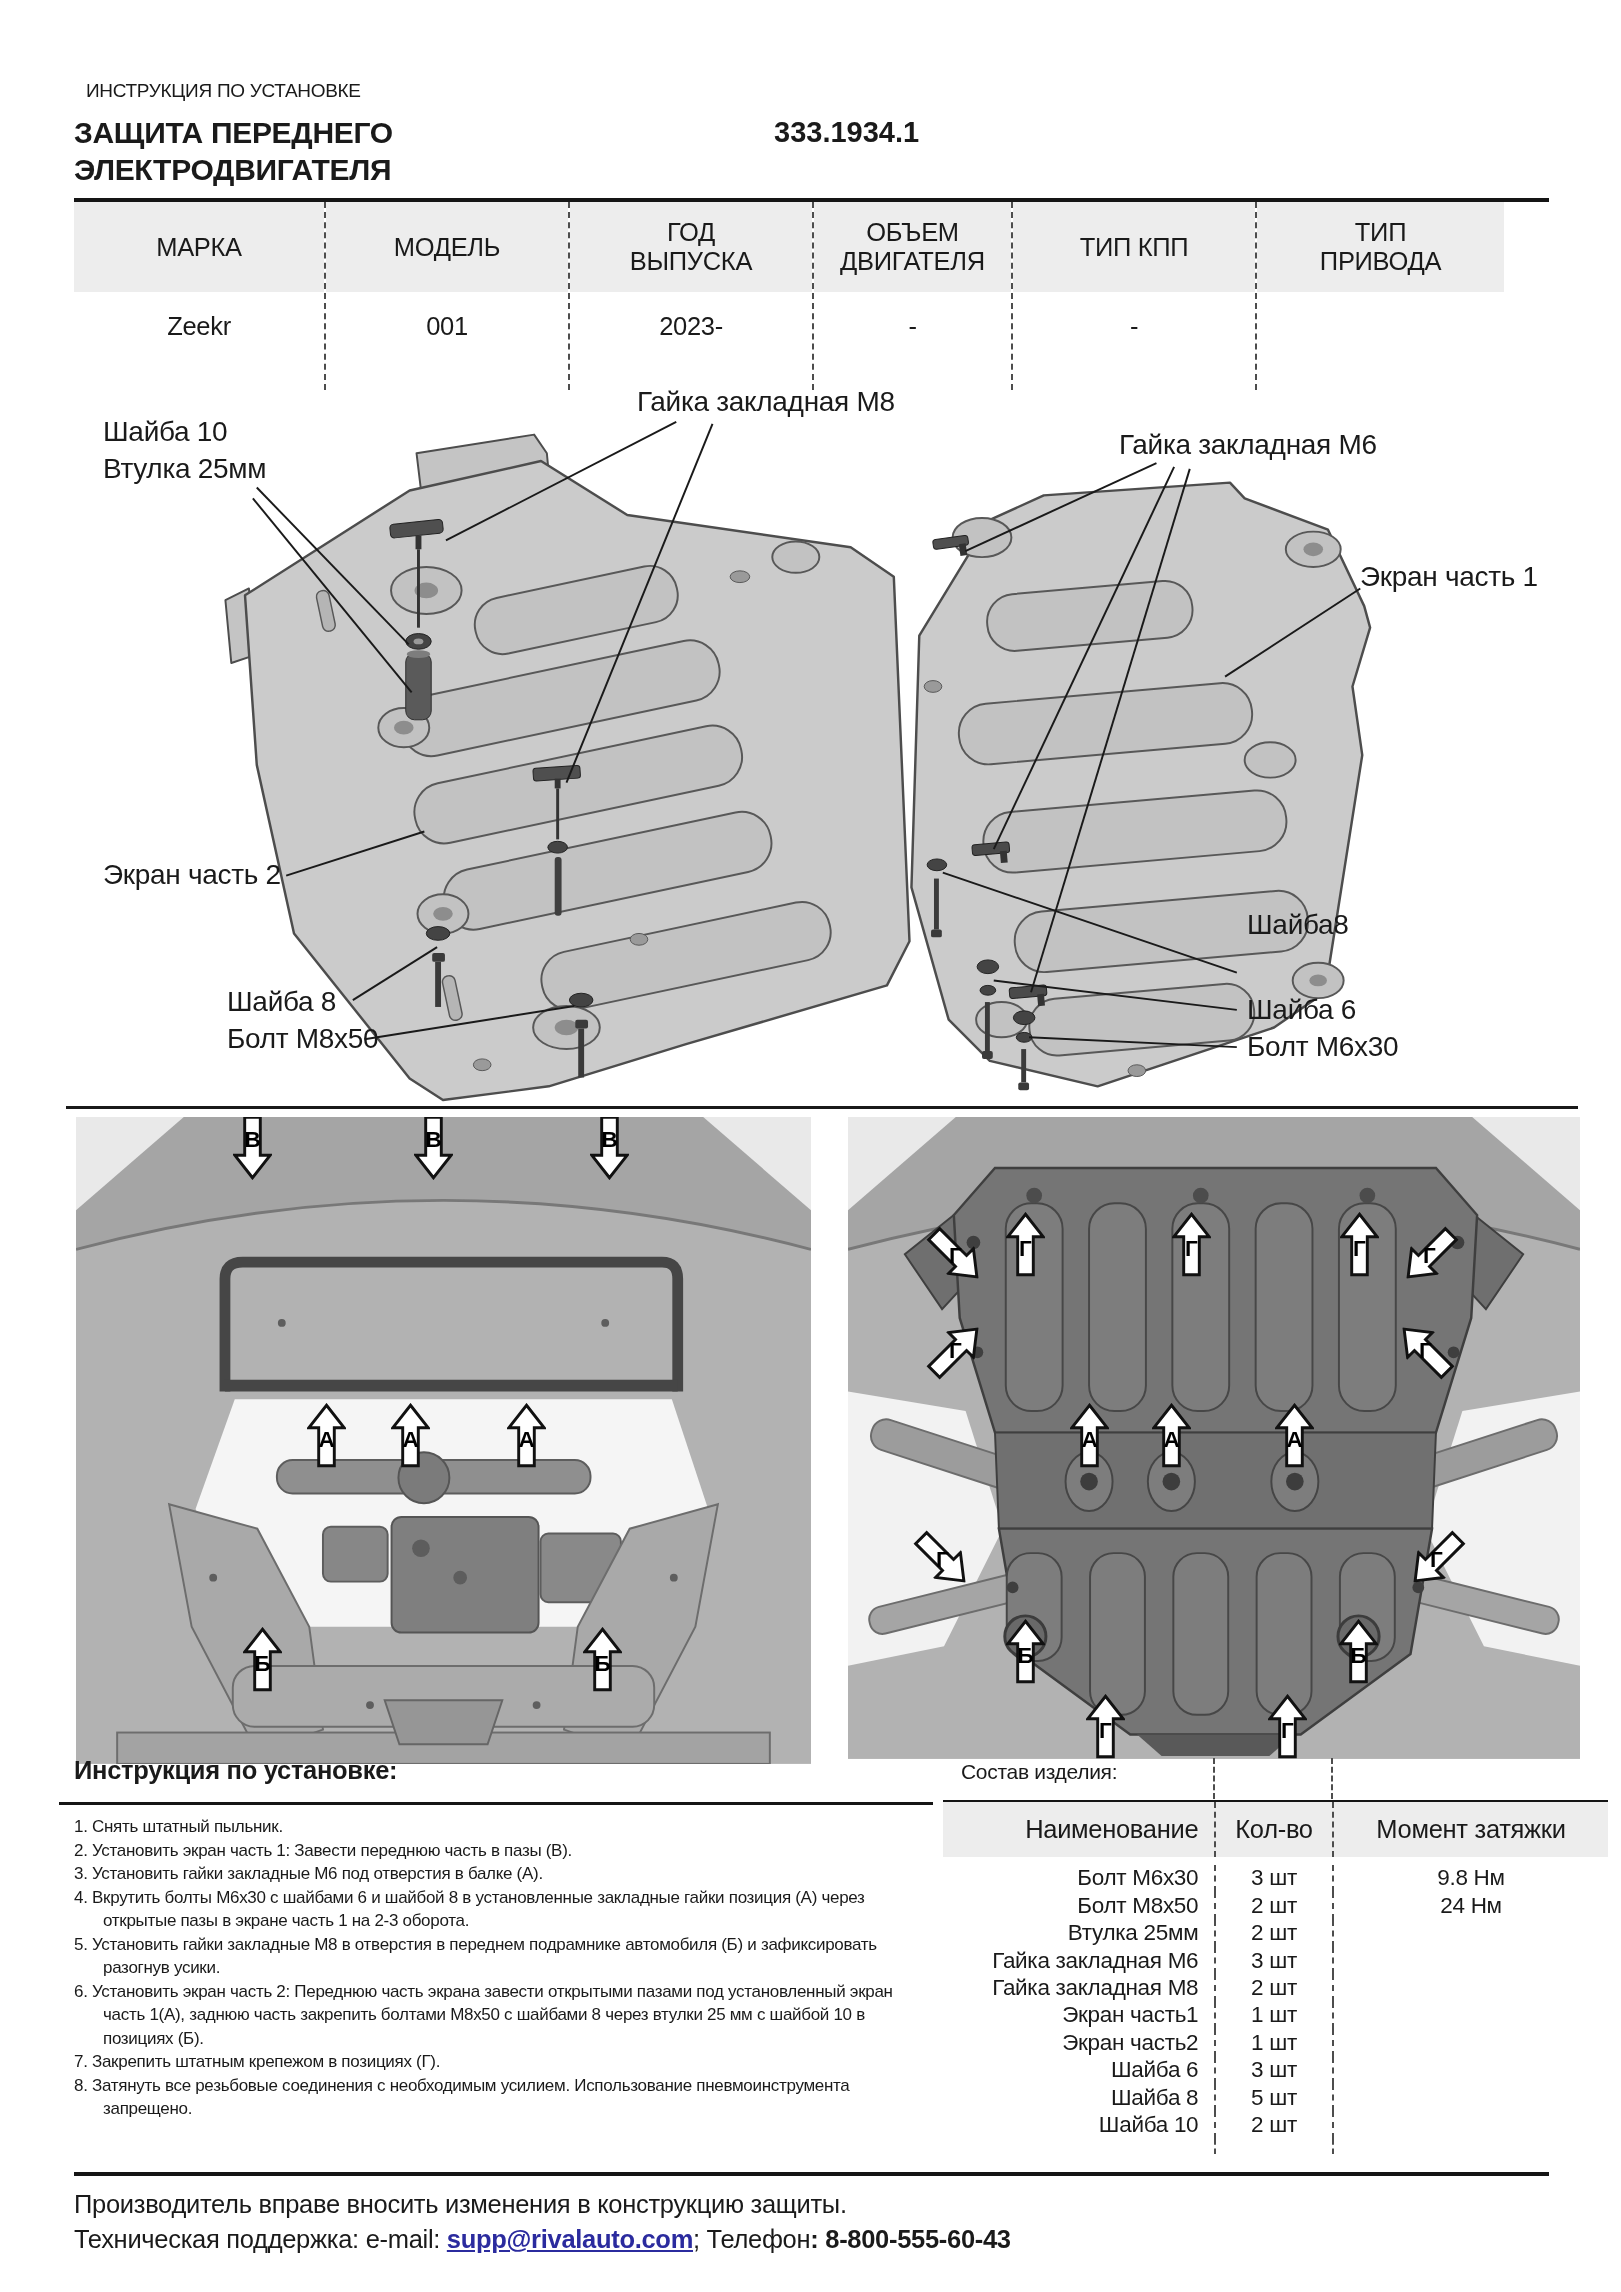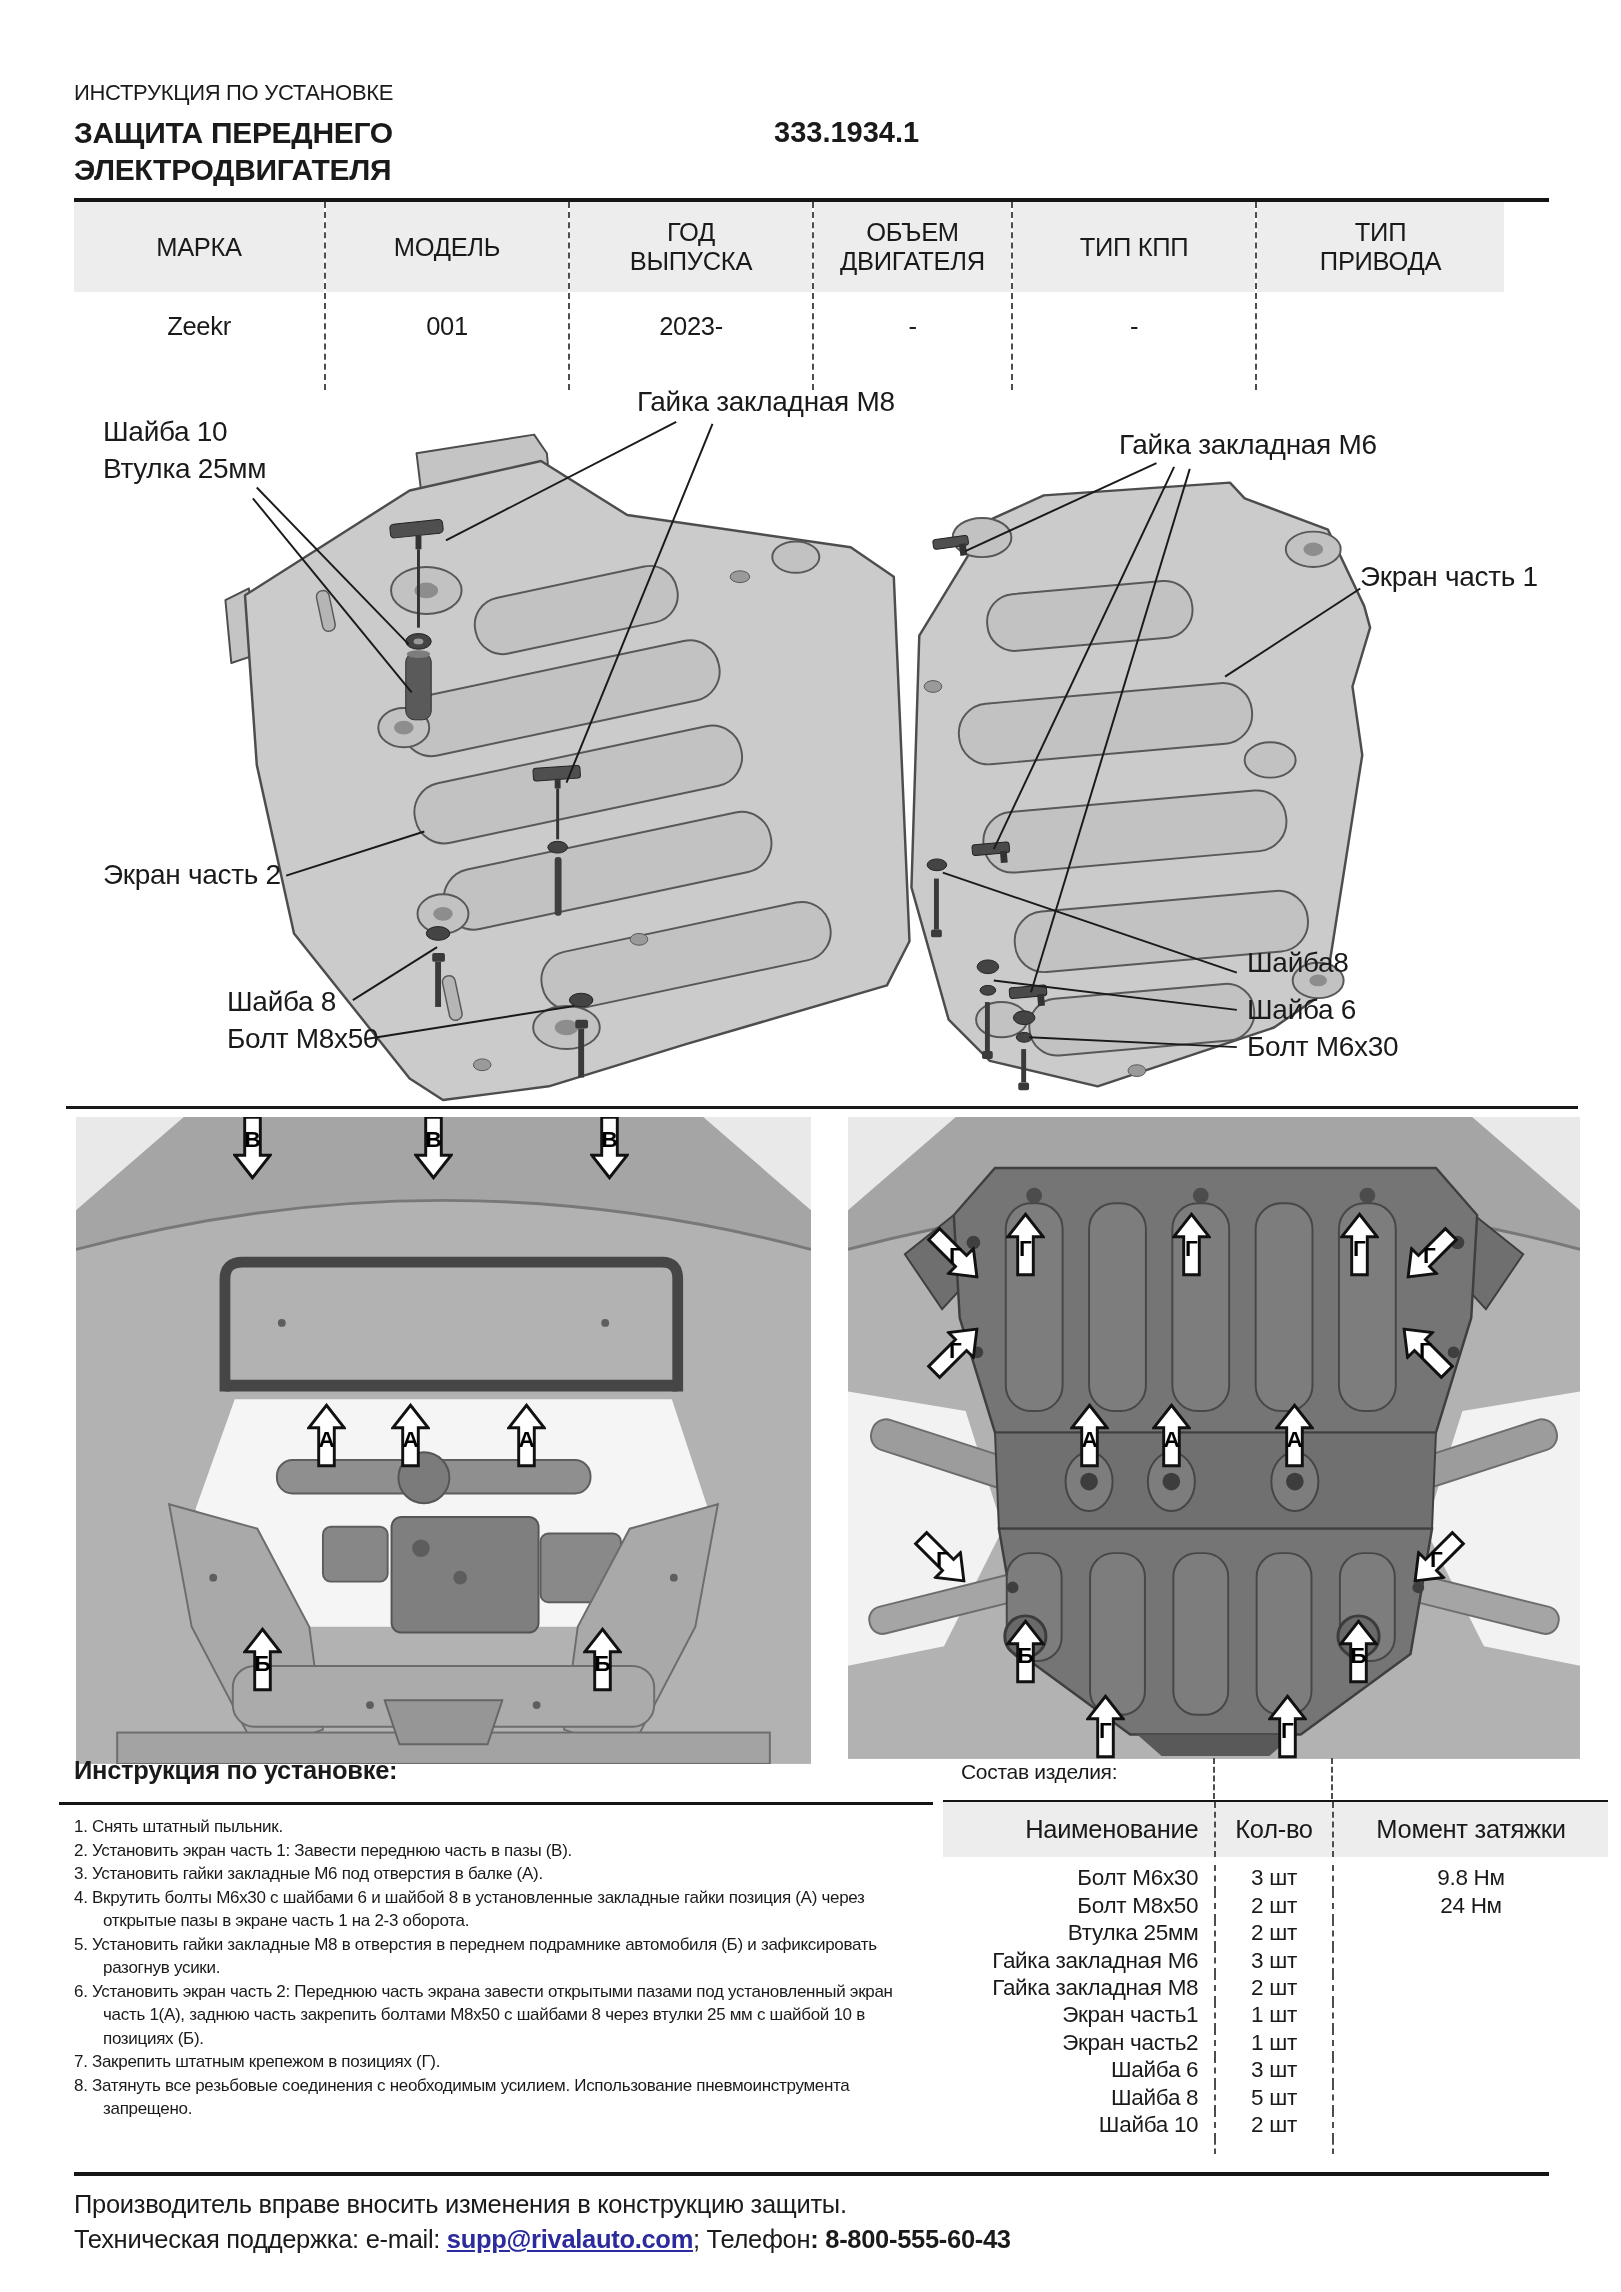--- a/index.html
+++ b/index.html
@@ -1,21 +1,21 @@
 <!DOCTYPE html>
 <html><head>
 <meta charset="utf-8">
 <style>
   * { margin:0; padding:0; box-sizing:border-box; }
   html,body { background:#fff; }
   body { font-family:"Liberation Sans", sans-serif; color:#1a1a1a; }
   .page { position:relative; width:1621px; height:2293px; background:#fff; overflow:hidden; letter-spacing:-0.3px; }
 
   
-  .doc-type { position:absolute; left:74px; top:80px; font-size:22px; }
+  .doc-type { position:absolute; left:86px; top:80px; font-size:19px; }
   .prod-1   { position:absolute; left:74px; top:116px; font-size:30px; font-weight:bold; }
   .prod-2   { position:absolute; left:74px; top:153px; font-size:30px; font-weight:bold; }
   .part-no  { position:absolute; left:774px; top:116px; font-size:29px; font-weight:bold; letter-spacing:0; }
 
   
   .spec { position:absolute; left:74px; top:198px; width:1475px; border-top:4.9px solid #151515; display:flex; }
   .spec .col { display:flex; flex-direction:column; }
   .spec .col.c1{width:250px;} .spec .col.c2{width:244px;} .spec .col.c3{width:244px;}
   .spec .col.c4{width:199px;} .spec .col.c5{width:244px;} .spec .col.c6{width:249px;}
   .spec .col + .col { border-left:2px dashed #4d4d4d; }
@@ -236,21 +236,21 @@
   </svg>
 
   <div class="callout" style="left:637px; top:386px;">Гайка закладная М8</div>
   <div class="callout" style="left:103px; top:416px;">Шайба 10</div>
   <div class="callout" style="left:103px; top:453px;">Втулка 25мм</div>
   <div class="callout" style="left:1119px; top:429px;">Гайка закладная М6</div>
   <div class="callout" style="left:1360px; top:561px;">Экран часть 1</div>
   <div class="callout" style="left:103px; top:859px;">Экран часть 2</div>
   <div class="callout" style="left:227px; top:986px;">Шайба 8</div>
   <div class="callout" style="left:227px; top:1023px;">Болт М8х50</div>
-  <div class="callout" style="left:1247px; top:947px;">Шайба8</div>
+  <div class="callout" style="left:1247px; top:909px;">Шайба8</div>
   <div class="callout" style="left:1247px; top:994px;">Шайба 6</div>
   <div class="callout" style="left:1247px; top:1031px;">Болт М6х30</div>
 
   <div class="photo-rule"></div>
 
   <div class="photo left">
     <svg width="735" height="647" viewBox="0 0 750 660">
       <rect width="750" height="660" fill="#b2b2b2"></rect>
       <path d="M0,135 Q375,35 750,135 L750,0 L0,0 Z" fill="#a5a5a5"></path>
       <path d="M0,135 Q375,35 750,135" fill="none" stroke="#787878" stroke-width="3"></path>

